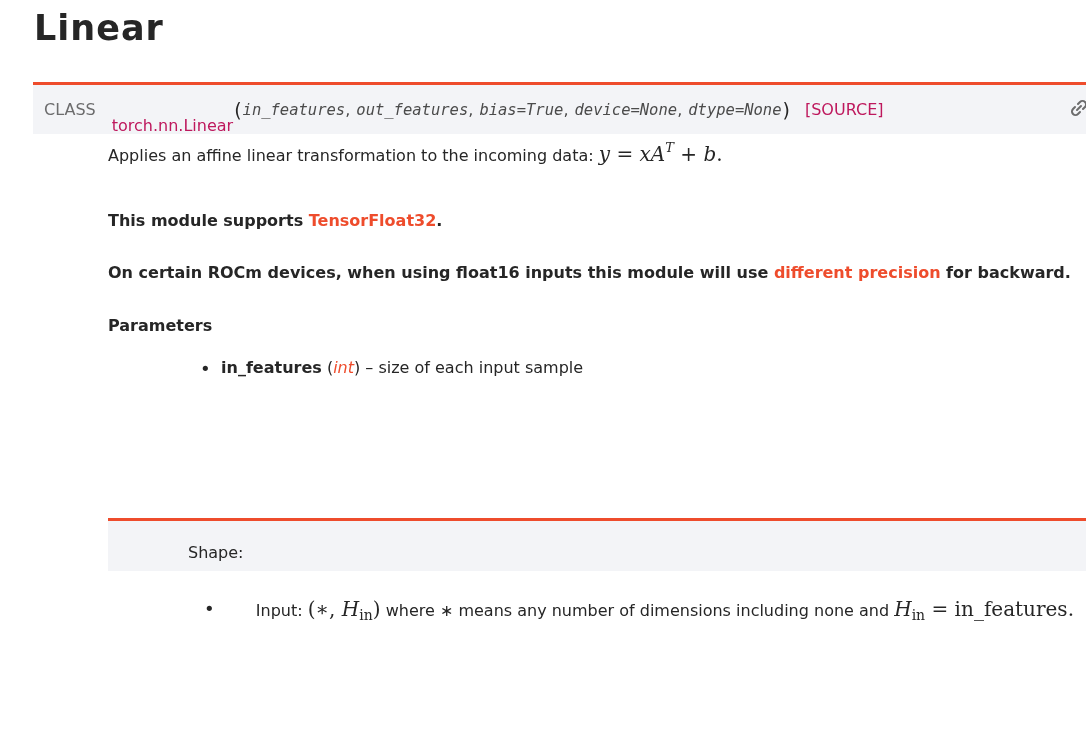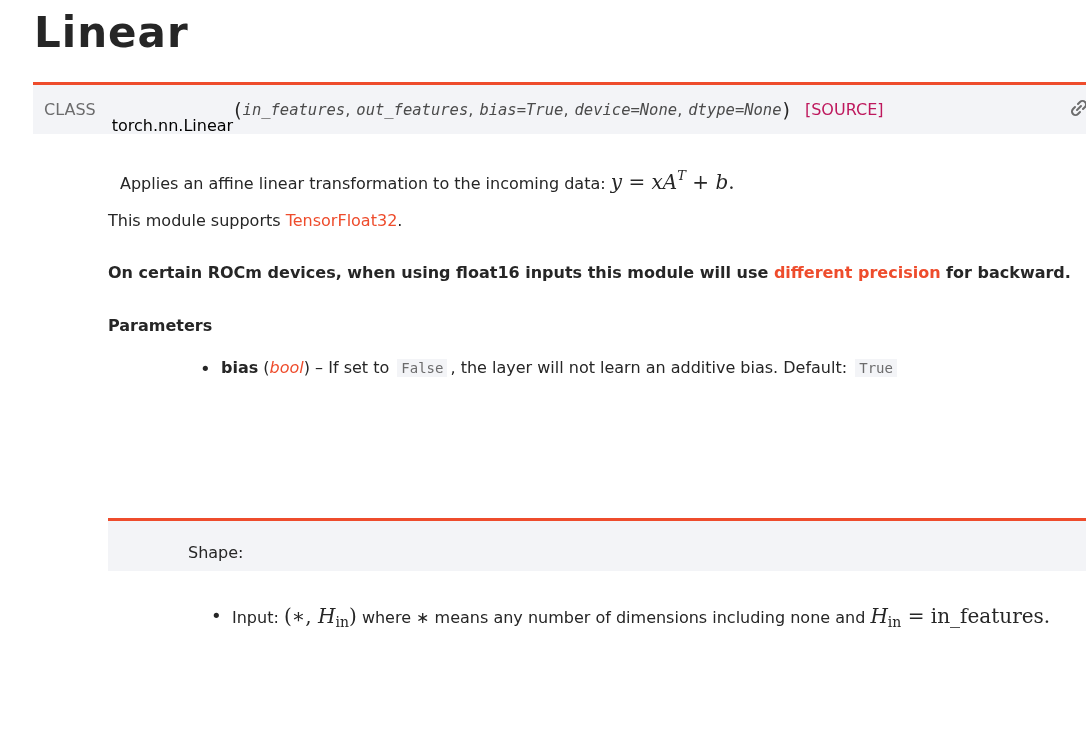--- a/index.html
+++ b/index.html
@@ -4,30 +4,30 @@
   <style>
     html, body { margin: 0; padding: 0; background: #ffffff; }
     body {
       width: 1086px; height: 748px; overflow: hidden; position: relative;
       font-family: "DejaVu Sans", "Liberation Sans", sans-serif;
       color: #262626;
     }
     .page-title {
       position: absolute; left: 34px; top: 8px; margin: 0;
       font-family: "DejaVu Sans", sans-serif; font-weight: bold;
-      font-size: 42px; letter-spacing: 1px; color: #262626;
+      font-size: 35px; letter-spacing: 1px; color: #262626;
     }
     .sig {
       position: absolute; left: 33px; top: 82px; width: 1060px; height: 52px;
       background: #f3f4f7; border-top: 3px solid #ee4c2c; box-sizing: border-box;
       display: flex; align-items: center; white-space: nowrap;
       font-size: 16px; color: #262626;
     }
     .sig .cls { color: #6c6c6d; margin-left: 11px; margin-right: 16px; font-size: 16px; text-align: center; }
-    .sig .name { color: #000000; margin-top: 32px; }
+    .sig .name { color: #be185d; margin-top: 32px; }
     .sig .paren { color: #262626; font-size: 19px; margin: 0 1px; }
     .sig .param { font-family: "DejaVu Sans Mono", monospace; font-style: italic; color: #4b4b4b; font-size: 15.5px; }
     .sig .comma { color: #4b4b4b; margin-right: 6px; }
     .sig .source { color: #be185d; margin-left: 14px; font-size: 16px; }
     .sig .link-icon { position: absolute; left: 1036px; top: 13px; color: #6c6c6d; font-size: 18px; }
     .p { position: absolute; left: 108px; font-size: 16px; color: #262626; white-space: nowrap; }
     .accent { color: #ee4c2c; }
     .math { font-family: "DejaVu Serif", "Liberation Serif", serif; font-size: 20px; }
     .math i { font-style: italic; }
     .bold { font-weight: bold; }
@@ -36,21 +36,21 @@
     ul.params li::before { content: "\2022"; position: absolute; left: 0; top: 0; font-size: 18px; }
     code {
       font-family: "DejaVu Sans Mono", monospace; font-size: 14px; color: #6c6c6d;
       background: #f3f4f7; padding: 1px 4px; margin: 0 3px;
     }
     .shape-box {
       position: absolute; left: 108px; top: 518px; width: 990px; height: 53px;
       background: #f3f4f7; border-top: 3px solid #ee4c2c; box-sizing: border-box;
     }
     .shape-box .label { position: absolute; left: 80px; top: 22px; font-size: 16px; color: #262626; }
-    ul.shapes { position: absolute; left: 200px; top: 588px; margin: 11px; padding: 0; list-style: none; width: 870px; }
+    ul.shapes { position: absolute; left: 200px; top: 588px; margin: 4px; padding: 0; list-style: none; width: 870px; text-align: right; }
     ul.shapes li { font-size: 16px; position: relative; padding-left: 21px; line-height: 34px; }
     ul.shapes li::before { content: "\2022"; position: absolute; left: 0; top: 0; font-size: 18px; }
     .sub { font-size: 14px; vertical-align: -4px; font-style: normal; }
     .sup { font-size: 13px; vertical-align: 9px; font-style: italic; }
   </style>
 </head>
 <body>
 
 <h1 class="page-title">Linear</h1>
 
@@ -73,45 +73,45 @@
     <svg width="20" height="20" viewBox="0 0 20 20">
       <g fill="none" stroke="#6c6c6d" stroke-width="2" stroke-linecap="round">
         <path d="M8 12 L12 8"></path>
         <path d="M9 6 L11 4 a3 3 0 0 1 5 5 L14 11"></path>
         <path d="M11 14 L9 16 a3 3 0 0 1 -5 -5 L6 9"></path>
       </g>
     </svg>
   </span>
 </div>
 
-<div class="p" style="top:168px;margin-left:12px;">
+<div class="p" style="top:140px;">
   <span>Applies an affine linear transformation to the incoming data:</span>
   <span class="math">
     <i>y</i>
     <span>=</span>
     <i>x</i><i>A</i><span class="sup">T</span>
     <span>+</span>
     <i>b</i><span>.</span>
   </span>
 </div>
 
-<div class="p" style="top:211px;">
+<div class="p" style="top:211px;font-weight:bold;">
   <span>This module supports </span><a class="accent">TensorFloat32</a><span>.</span>
 </div>
 
 <div class="p" style="top:263px;font-weight:bold;">
   <span>On certain ROCm devices, when using float16 inputs this module will use </span><a class="accent">different precision</a><span> for backward.</span>
 </div>
 
 <div class="p bold" style="top:316px;">Parameters</div>
 
 <ul class="params">
   <li>
-    <span class="bold">bias</span>
-    (<i class="accent">bool</i>)<span> – If set to </span><code>False</code><span>, the layer will not learn an additive bias. Default: </span><code>True</code>
+    <span class="bold">in_features</span>
+    (<i class="accent">int</i>)<span> – size of each input sample</span>
   </li>
 </ul>
 
 <div class="shape-box">
   <span class="label">Shape:</span>
 </div>
 
 <ul class="shapes">
   <li>
     <span>Input: </span><span class="math"><span>(∗, </span><i>H</i><span class="sub">in</span><span>)</span></span><span> where ∗ means any number of dimensions including none and </span><span class="math"><i>H</i><span class="sub">in</span><span> = in_features.</span></span>

